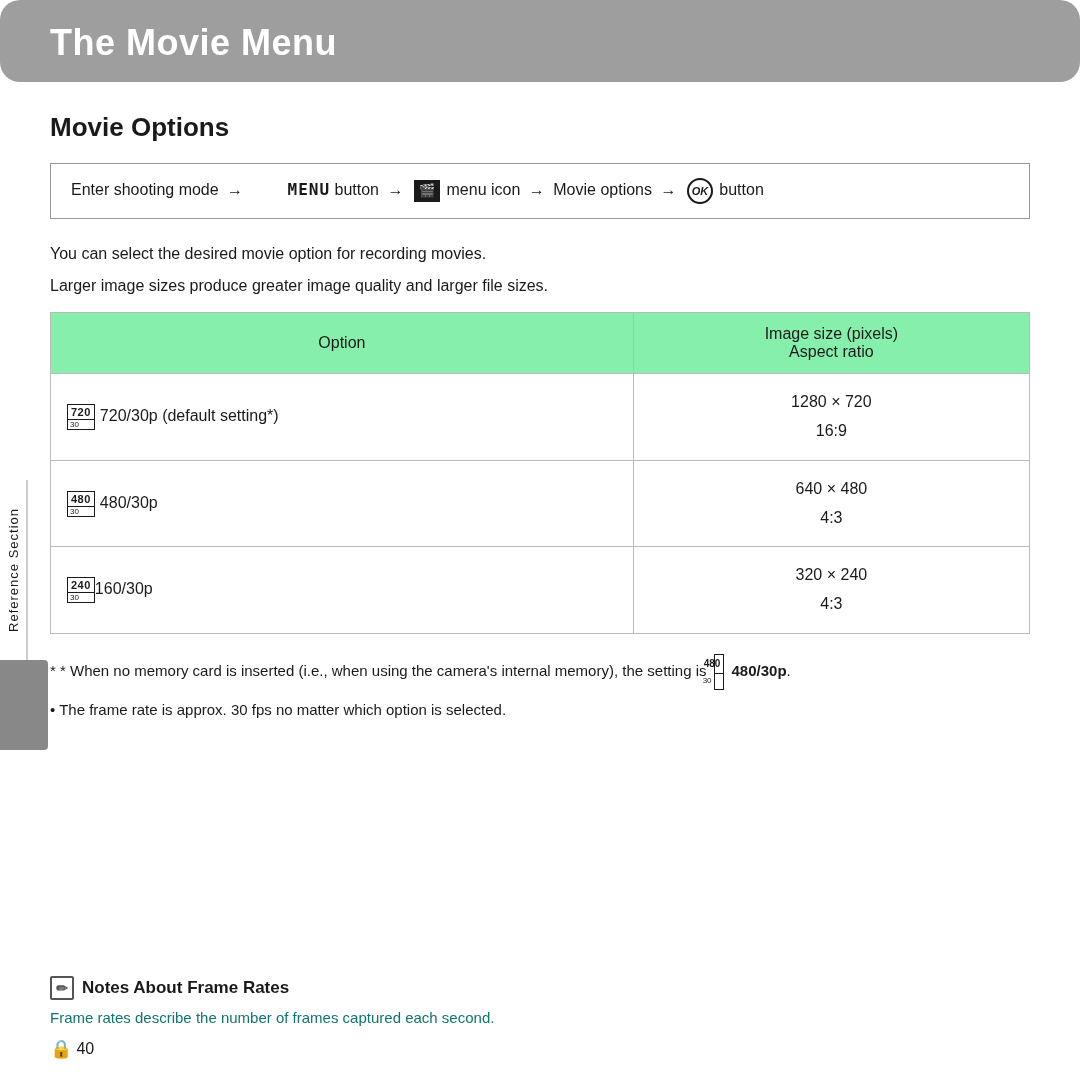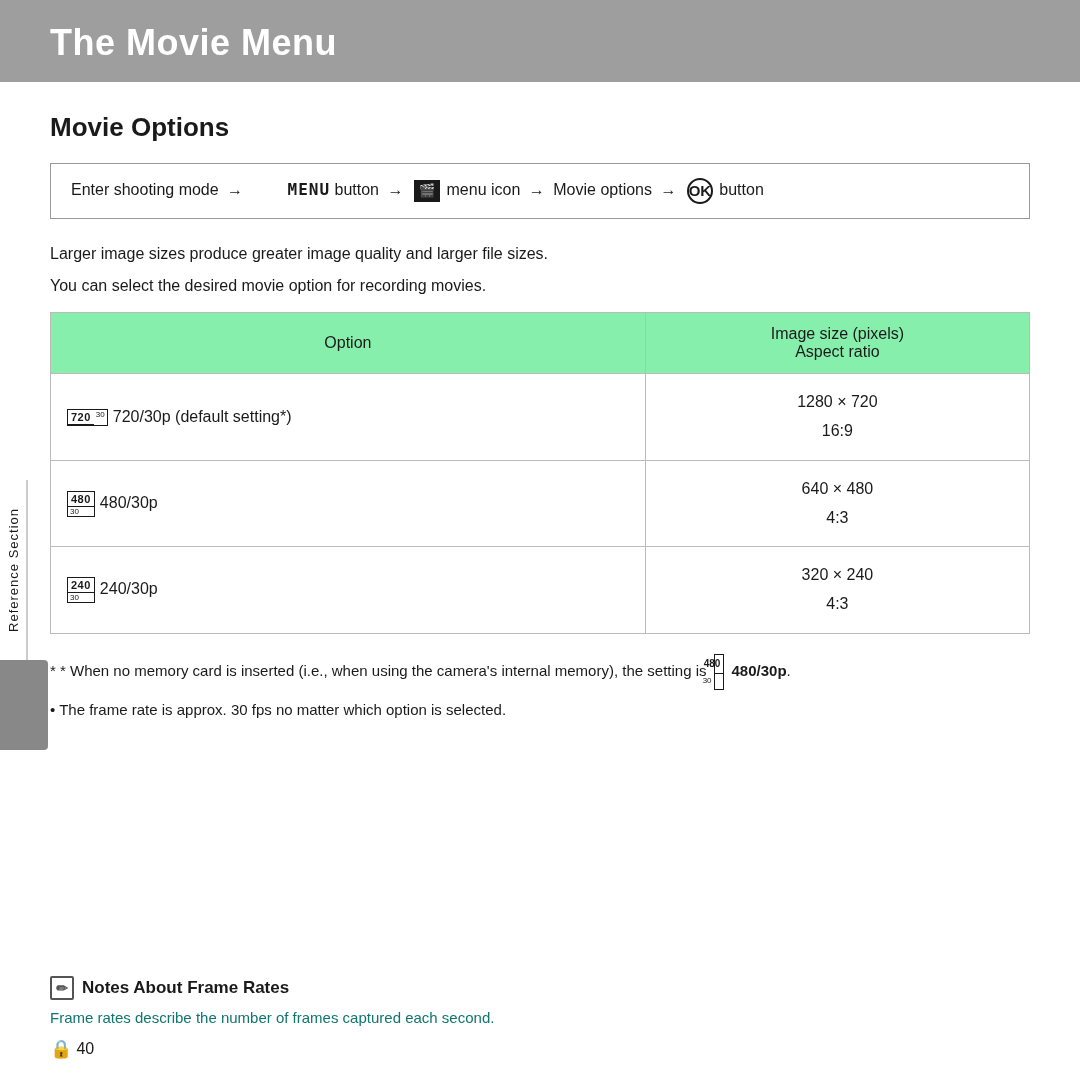--- a/index.html
+++ b/index.html
@@ -8,20 +8,21 @@
       background: #ffffff;
       width: 1080px;
       height: 1080px;
       overflow: hidden;
       position: relative;
     }
 
     .header-bar {
       background: #9e9e9e;
       padding: 22px 50px 18px 50px;
+      border-radius: 20px;
     }
     .header-bar h1 {
       font-size: 36px;
       font-weight: bold;
       color: #ffffff;
       letter-spacing: 0.5px;
     }
 
     .content {
       padding: 30px 50px 20px 50px;
@@ -51,24 +52,25 @@
     }
 
     .nav-box .ok-icon {
       display: inline-flex;
       align-items: center;
       justify-content: center;
       width: 26px;
       height: 26px;
       border-radius: 50%;
       border: 2px solid #1a1a1a;
-      font-size: 15px;
+      font-size: 11px;
       font-weight: bold;
       vertical-align: middle;
       margin: 0 2px;
+      font-style: italic;
     }
 
     .nav-box .movie-icon {
       display: inline-block;
       background: #1a1a1a;
       color: #fff;
       font-size: 13px;
       font-weight: bold;
       padding: 1px 5px;
       vertical-align: middle;
@@ -239,53 +241,53 @@
   <div class="nav-box">
     <span>
       Enter shooting mode <span class="arrow">→</span>
       <span class="menu-bold">MENU</span> button <span class="arrow">→</span>
       <span class="movie-icon">🎬</span> menu icon <span class="arrow">→</span>
       Movie options <span class="arrow">→</span>
       <span class="ok-icon">OK</span> button
     </span>
   </div>
 
+  <p class="description">You can select the desired movie option for recording movies.</p>
   <p class="description">Larger image sizes produce greater image quality and larger file sizes.</p>
-  <p class="description">You can select the desired movie option for recording movies.</p>
 
   <table class="options-table">
     <thead>
       <tr>
         <th>Option</th>
         <th>
           <span>Image size (pixels)</span><br>
           <span>Aspect ratio</span>
         </th>
       </tr>
     </thead>
     <tbody id="table-body">
     <tr>
-          <td><span style="display: inline-flex; border: 1.5px solid rgb(26, 26, 26); font-size: 10px; vertical-align: middle; margin-right: 5px; justify-content: center;">
+          <td><span style="display: inline-flex; flex-direction: column; border: 1.5px solid rgb(26, 26, 26); font-size: 10px; vertical-align: middle; margin-right: 5px; justify-content: center;">
               <span style="padding: 1px 3px; font-weight: bold; font-size: 11px; border-bottom: 1px solid rgb(26, 26, 26); letter-spacing: 0.5px;">720</span>
               <span style="padding: 0px 2px; font-size: 8px;">30</span>
             </span><span>720/30p (default setting*)</span></td>
           <td style="text-align: center;"><span>1280 × 720</span><br><span>16:9</span></td>
         </tr>
         <tr>
           <td><span style="display: inline-flex; flex-direction: column; border: 1.5px solid rgb(26, 26, 26); font-size: 10px; vertical-align: middle; margin-right: 5px;">
               <span style="padding: 1px 3px; font-weight: bold; font-size: 11px; border-bottom: 1px solid rgb(26, 26, 26); letter-spacing: 0.5px;">480</span>
               <span style="padding: 0px 2px; font-size: 8px;">30</span>
             </span><span>480/30p</span></td>
           <td style="text-align: center; margin-top: 32px;"><span>640 × 480</span><br><span>4:3</span></td>
         </tr>
         <tr>
-          <td><span style="display: inline-flex; flex-direction: column; border: 1.5px solid rgb(26, 26, 26); font-size: 10px; vertical-align: middle; margin-right: 5px;">
+          <td><span style="display: inline-flex; flex-direction: column; border: 1.5px solid rgb(26, 26, 26); font-size: 10px; vertical-align: middle; ">
               <span style="padding: 1px 3px; font-weight: bold; font-size: 11px; border-bottom: 1px solid rgb(26, 26, 26); letter-spacing: 0.5px;">240</span>
               <span style="padding: 0px 2px; font-size: 8px;">30</span>
-            </span><span>240/30p</span></td>
+            </span><span>160/30p</span></td>
           <td style="text-align: center; margin-left: 24px;"><span>320 × 240</span><br><span>4:3</span></td>
         </tr>
       </tbody>
   </table>
 
   <div class="footnotes">
     <p>
       * <span>* When no memory card is inserted (i.e., when using the camera's internal memory), the setting is</span>
       <span style="display:inline-flex;flex-direction:column;border:1.5px solid #1a1a1a;font-size:10px;vertical-align:middle;margin:0 3px;">
         <span style="padding:1px 3px;font-weight:bold;font-size:10px;border-bottom:1px solid #1a1a1a;">480</span>

